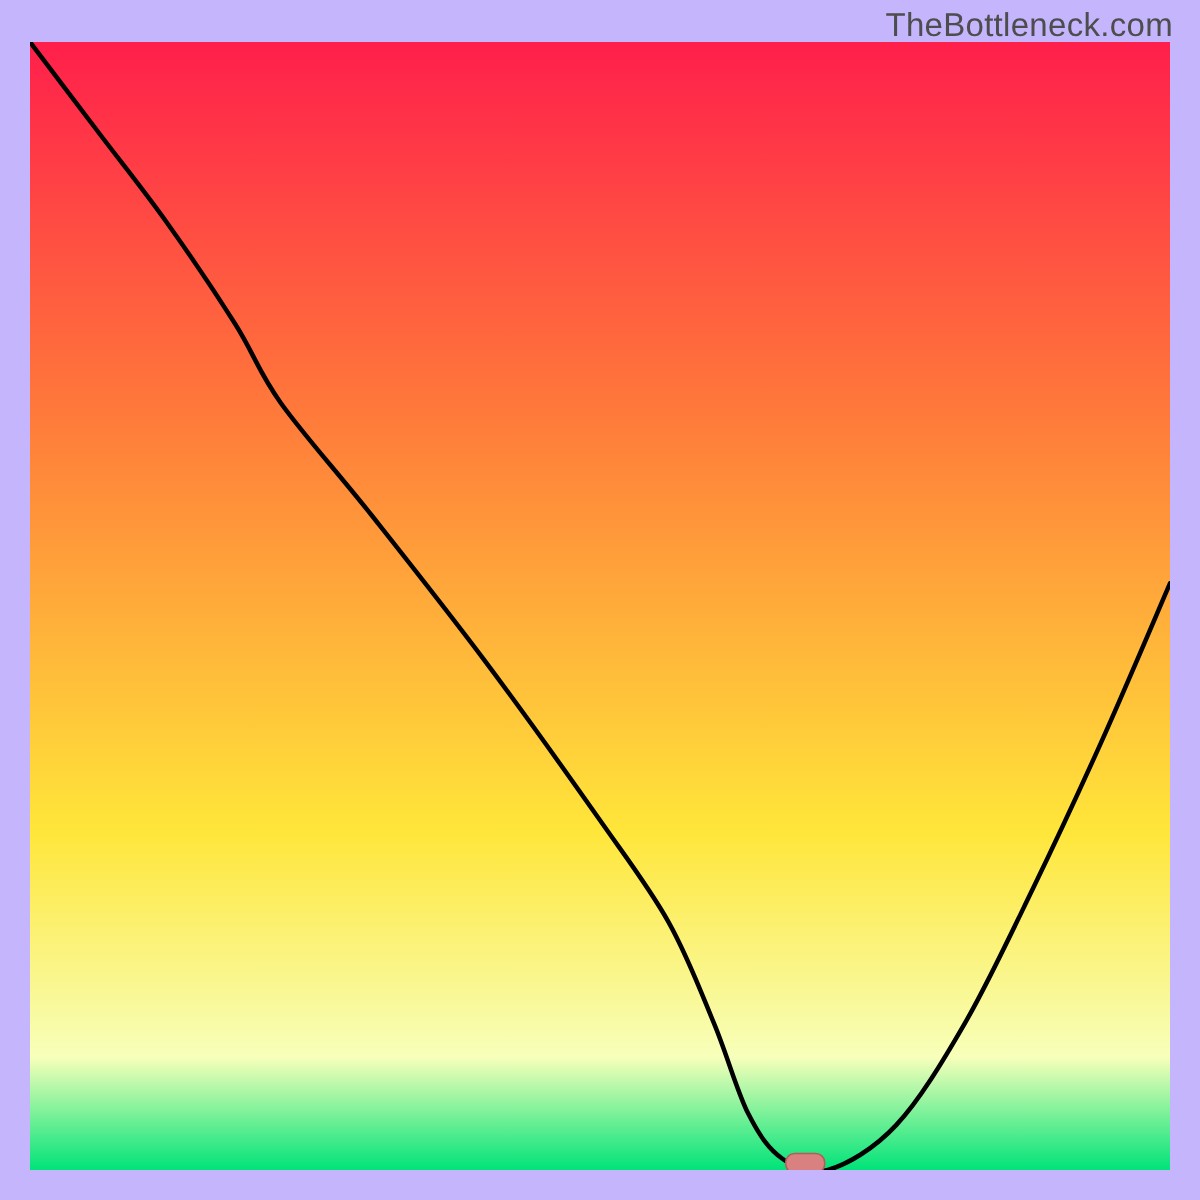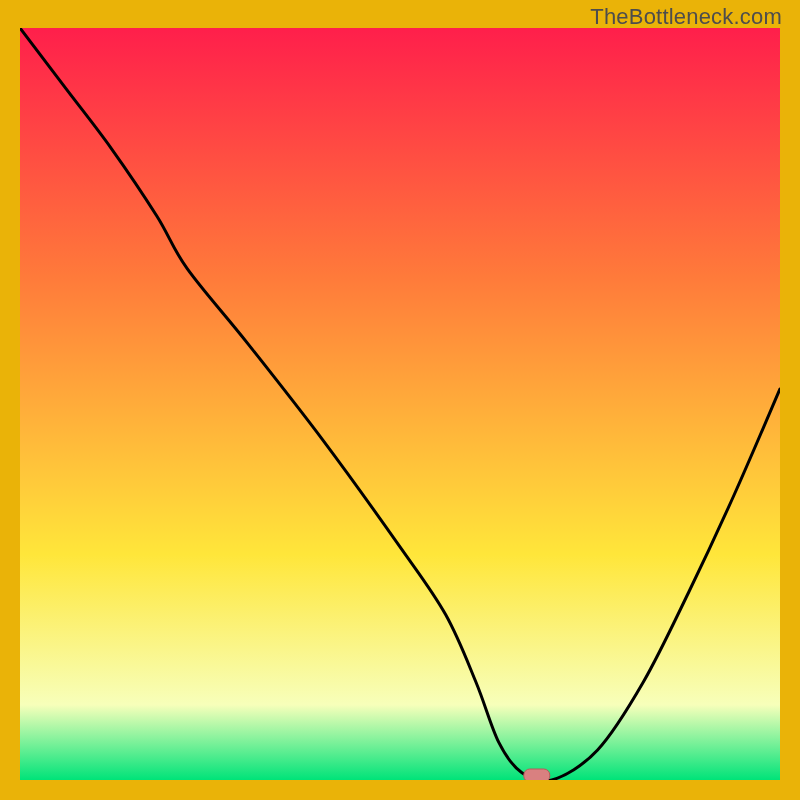--- a/index.html
+++ b/index.html
@@ -8,21 +8,21 @@
     width: 800px;
     height: 800px;
     background: #000;
     font-family: Arial, Helvetica, sans-serif;
     overflow: hidden;
   }
   .frame {
     position: relative;
     width: 800px;
     height: 800px;
-    background: #eab308;
+    background: #c4b5fd;
   }
   .watermark {
     position: absolute;
     top: 4px;
     right: 18px;
     color: #4d4d4d;
     font-size: 22px;
     font-weight: 500;
     letter-spacing: 0.2px;
     user-select: none;

